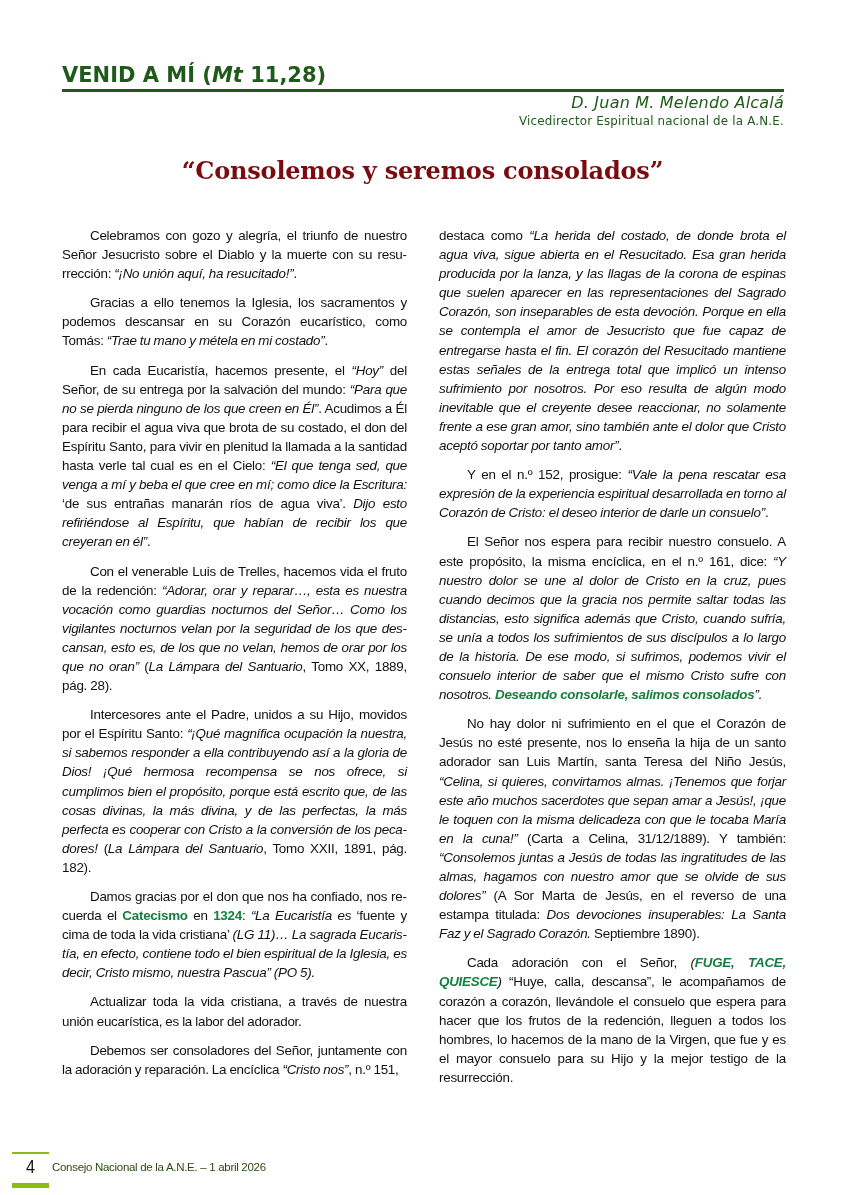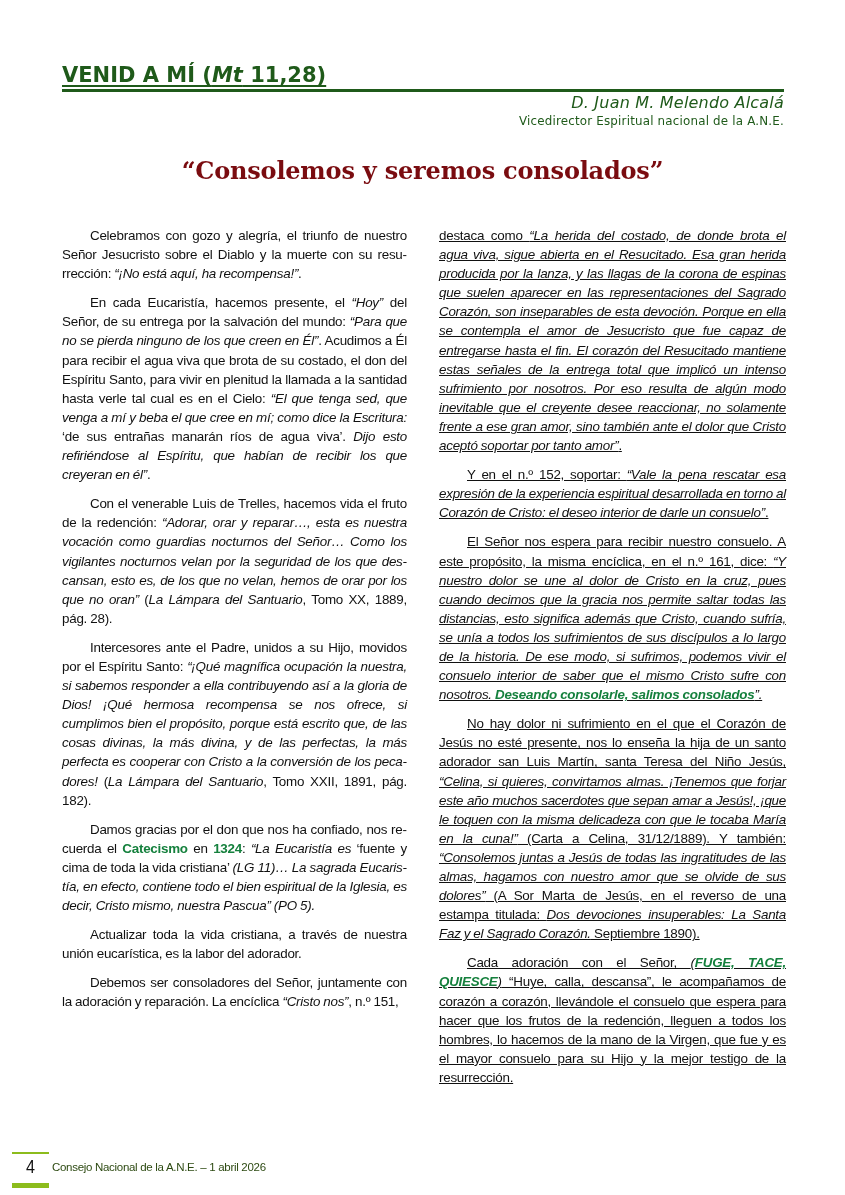--- a/index.html
+++ b/index.html
@@ -20,21 +20,20 @@
       left: 62px;
       top: 63px;
       width: 722px;
       height: 26px;
       border-bottom: 3px solid #1f5a1a;
       font-family: "DejaVu Sans", sans-serif;
       font-weight: bold;
       font-size: 21px;
       color: #1f5a1a;
       line-height: 24px;
-      text-decoration: underline;
       text-underline-offset: 3px;
       text-decoration-thickness: 2px;
       white-space: nowrap;
     }
     .header-title .ital { font-style: italic; }
     .author {
       position: absolute;
       right: 61px;
       top: 93px;
       text-align: right;
@@ -70,21 +69,21 @@
       position: absolute;
       top: 226px;
       font-size: 13.4px;
       line-height: 19.1px;
       text-align: justify;
       hyphens: manual;
       letter-spacing: -0.25px;
       word-spacing: -0.3px;
     }
     .col-left { left: 62px; width: 345px; }
-    .col-right { left: 439px; width: 347px; text-decoration: underline; }
+    .col-right { left: 439px; width: 347px; }
     .col p {
       margin: 0 0 10px 0;
       text-indent: 28px;
     }
     .col p.noindent { text-indent: 0; }
     .red { color: #15803d; font-weight: bold; }
     .footer-bar-top {
       position: absolute;
       left: 12px;
       top: 1152px;
@@ -128,31 +127,32 @@
 <div class="header-title"><span>VENID A MÍ (</span><span class="ital">Mt</span><span> 11,28)</span></div>
 
 <div class="author">
   <div class="author-name">D. Juan M. Melendo Alcalá</div>
   <div class="author-role">Vicedirector Espiritual nacional de la A.N.E.</div>
 </div>
 
 <div class="article-title">“Consolemos y seremos consolados”</div>
 
 <div class="col col-left" id="col-left">
-    <p><span>Celebramos con gozo y alegría, el triunfo de nuestro Señor Jesucristo sobre el Diablo y la muerte con su resu­rrección: </span><span style="font-style: italic;">“¡No está aquí, ha recompensa!”</span><span>.</span></p>
+    <p><span>Celebramos con gozo y alegría, el triunfo de nuestro Señor Jesucristo sobre el Diablo y la muerte con su resu­rrección: </span><span style="font-style: italic;">“¡No unión aquí, ha resucitado!”</span><span>.</span></p>
+    <p><span>Gracias a ello tenemos la Iglesia, los sacramentos y podemos descansar en su Corazón eucarístico, como Tomás: </span><span style="font-style: italic;">“Trae tu mano y métela en mi costado”</span><span>.</span></p>
     <p><span>En cada Eucaristía, hacemos presente, el </span><span style="font-style: italic;">“Hoy”</span><span> del Señor, de su entrega por la salvación del mundo: </span><span style="font-style: italic;">“Para que no se pierda ninguno de los que creen en Él”</span><span>. Acudi­mos a Él para recibir el agua viva que brota de su costado, el don del Espíritu Santo, para vivir en plenitud la llamada a la santidad hasta verle tal cual es en el Cielo: </span><span style="font-style: italic;">“El que tenga sed, que venga a mí y beba el que cree en mí; como dice la Escritura:</span><span> ‘de sus entrañas manarán ríos de agua viva’. </span><span style="font-style: italic;">Dijo esto refiriéndose al Espíritu, que habían de recibir los que creyeran en él”</span><span>.</span></p>
     <p><span>Con el venerable Luis de Trelles, hacemos vida el fruto de la redención: </span><span style="font-style: italic;">“Adorar, orar y reparar…, esta es nuestra vocación como guardias nocturnos del Señor… Como los vigilantes nocturnos velan por la seguridad de los que des­cansan, esto es, de los que no velan, hemos de orar por los que no oran”</span><span> (</span><span style="font-style: italic;">La Lámpara del Santuario</span><span>, Tomo XX, 1889, pág. 28).</span></p>
     <p><span>Intercesores ante el Padre, unidos a su Hijo, movidos por el Espíritu Santo: </span><span style="font-style: italic;">“¡Qué magnífica ocupación la nues­tra, si sabemos responder a ella contribuyendo así a la gloria de Dios! ¡Qué hermosa recompensa se nos ofrece, si cumplimos bien el propósito, porque está escrito que, de las cosas divinas, la más divina, y de las perfectas, la más perfecta es cooperar con Cristo a la conversión de los peca­dores!</span><span> (</span><span style="font-style: italic;">La Lámpara del Santuario</span><span>, Tomo XXII, 1891, pág. 182).</span></p>
     <p><span>Damos gracias por el don que nos ha confiado, nos re­cuerda el </span><span class="red">Catecismo</span><span> en </span><span class="red">1324</span><span>: </span><span style="font-style: italic;">“La Eucaristía es</span><span> ‘fuente y cima de toda la vida cristiana’ </span><span style="font-style: italic;">(LG 11)… La sagrada Eucaris­tía, en efecto, contiene todo el bien espiritual de la Iglesia, es decir, Cristo mismo, nuestra Pascua” (PO 5).</span></p>
     <p><span>Actualizar toda la vida cristiana, a través de nuestra unión eucarística, es la labor del adorador.</span></p>
     <p><span>Debemos ser consoladores del Señor, juntamente con la adoración y reparación. La encíclica </span><span style="font-style: italic;">“Cristo nos”</span><span>, n.º 151,</span></p>
   </div>
 <div class="col col-right" id="col-right">
     <p class="noindent"><span>destaca como </span><span style="font-style: italic;">“La herida del costado, de donde brota el agua viva, sigue abierta en el Resucitado. Esa gran herida producida por la lanza, y las llagas de la corona de espinas que suelen aparecer en las representaciones del Sagrado Corazón, son inseparables de esta devoción. Porque en ella se contempla el amor de Jesucristo que fue capaz de entregarse hasta el fin. El corazón del Resucitado mantie­ne estas señales de la entrega total que implicó un intenso sufrimiento por nosotros. Por eso resulta de algún modo inevitable que el creyente desee reaccionar, no solamente frente a ese gran amor, sino también ante el dolor que Cristo aceptó soportar por tanto amor”</span><span>.</span></p>
-    <p><span>Y en el n.º 152, soportar: </span><span style="font-style: italic; margin-top: 27px;">“Vale la pena rescatar esa expresión de la experiencia espiritual desarrollada en torno al Corazón de Cristo: el deseo interior de darle un consuelo”</span><span>.</span></p>
+    <p><span>Y en el n.º 152, prosigue: </span><span style="font-style: italic; margin-top: 27px;">“Vale la pena rescatar esa expresión de la experiencia espiritual desarrollada en torno al Corazón de Cristo: el deseo interior de darle un consuelo”</span><span>.</span></p>
     <p><span>El Señor nos espera para recibir nuestro consuelo. A este propósito, la misma encíclica, en el n.º 161, dice: </span><span style="font-style: italic;">“Y nuestro dolor se une al dolor de Cristo en la cruz, pues cuando decimos que la gracia nos permite saltar todas las distancias, esto significa además que Cristo, cuando sufría, se unía a todos los sufrimientos de sus discípulos a lo largo de la historia. De ese modo, si sufrimos, podemos vivir el consuelo interior de saber que el mismo Cristo sufre con nosotros. </span><span class="red" style="font-style: italic;">Deseando consolarle, salimos consolados</span><span style="font-style: italic;">”.</span></p>
     <p><span>No hay dolor ni sufrimiento en el que el Corazón de Jesús no esté presente, nos lo enseña la hija de un santo adorador san Luis Martín, santa Teresa del Niño Jesús, </span><span style="font-style: italic;">“Celina, si quieres, convirtamos almas. ¡Tenemos que forjar este año muchos sacerdotes que sepan amar a Je­sús!, ¡que le toquen con la misma delicadeza con que le tocaba María en la cuna!”</span><span> (Carta a Celina, 31/12/1889). Y también: </span><span style="font-style: italic;">“Consolemos juntas a Jesús de todas las ingrati­tudes de las almas, hagamos con nuestro amor que se olvide de sus dolores”</span><span> (A Sor Marta de Jesús, en el reverso de una estampa titulada: </span><span style="font-style: italic;">Dos devociones insuperables: La Santa Faz y el Sagrado Corazón.</span><span> Septiembre 1890).</span></p>
     <p><span>Cada adoración con el Señor, </span><span style="font-style: italic;">(</span><span class="red" style="font-style: italic;">FUGE, TACE, QUIESCE</span><span style="font-style: italic;">)</span><span> “Huye, calla, descansa”, le acompañamos de corazón a corazón, llevándole el consuelo que espera para hacer que los frutos de la redención, lleguen a todos los hombres, lo hacemos de la mano de la Virgen, que fue y es el mayor consuelo para su Hijo y la mejor testigo de la resurrección.</span></p>
   </div>
 
 <div class="footer-bar-top"></div>
 <div class="page-number">4</div>
 <div class="footer-bar-bottom"></div>
 <div class="footer-text">Consejo Nacional de la A.N.E. – 1 abril 2026</div>
 

